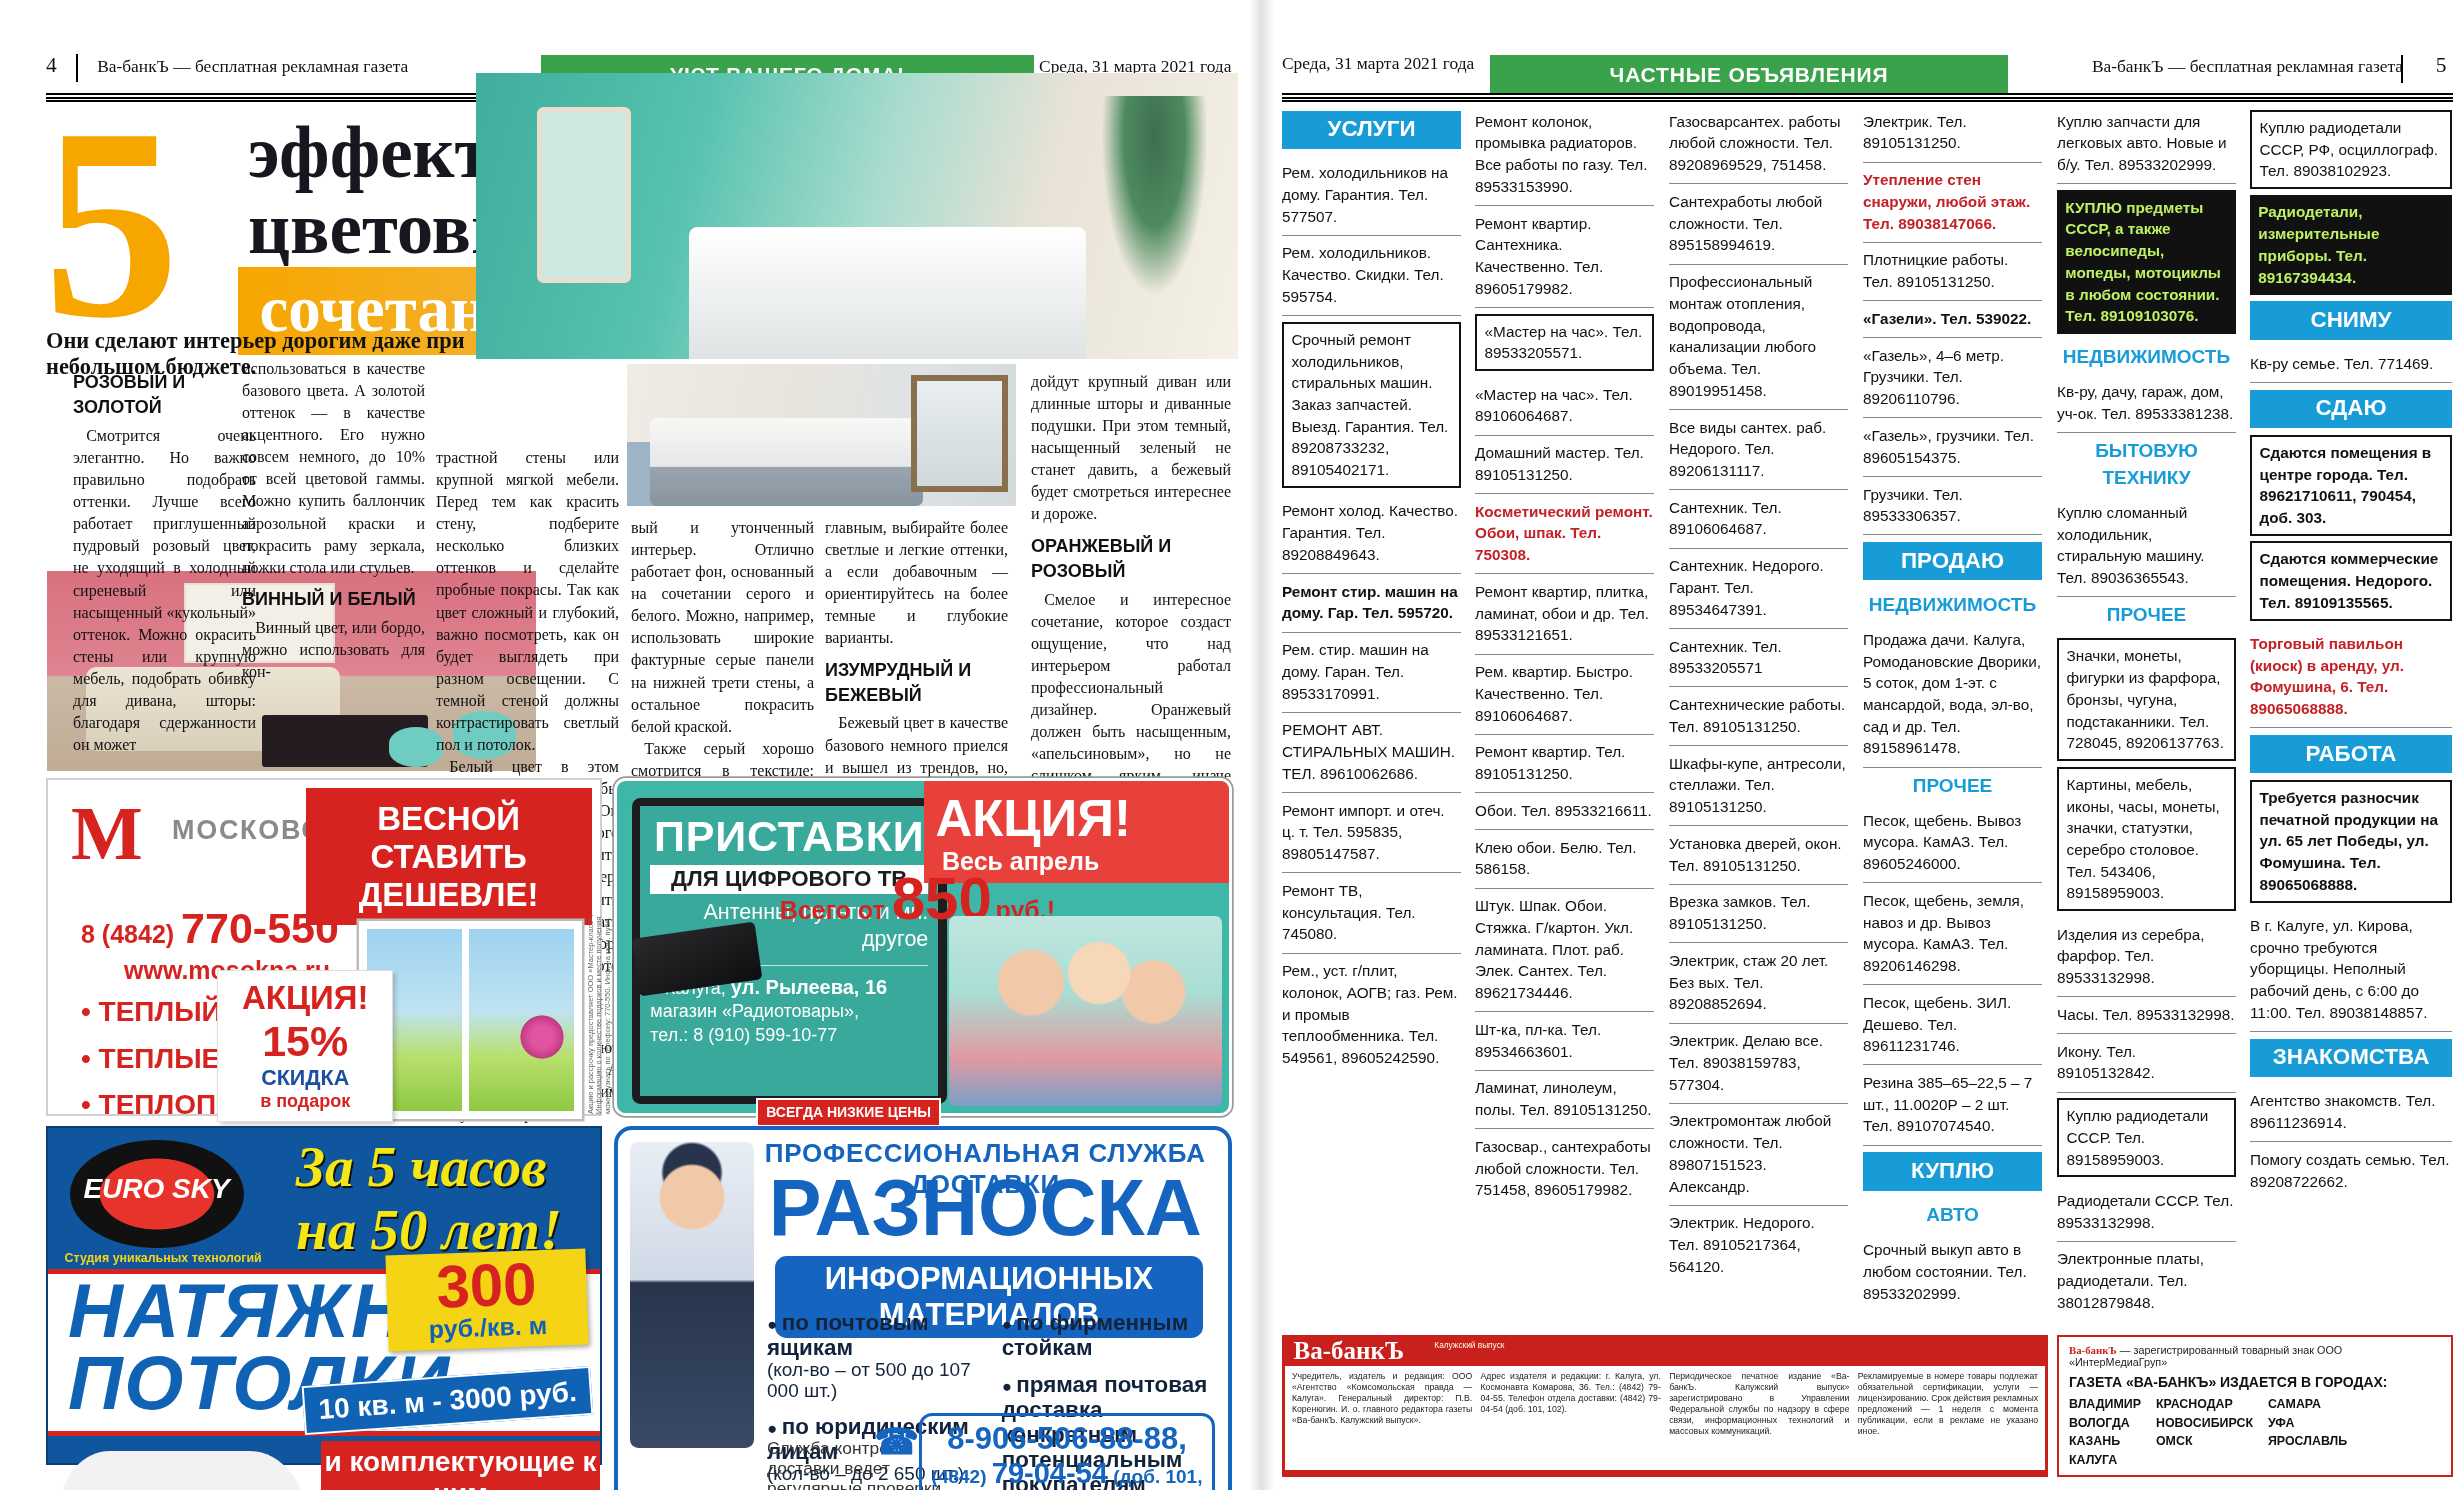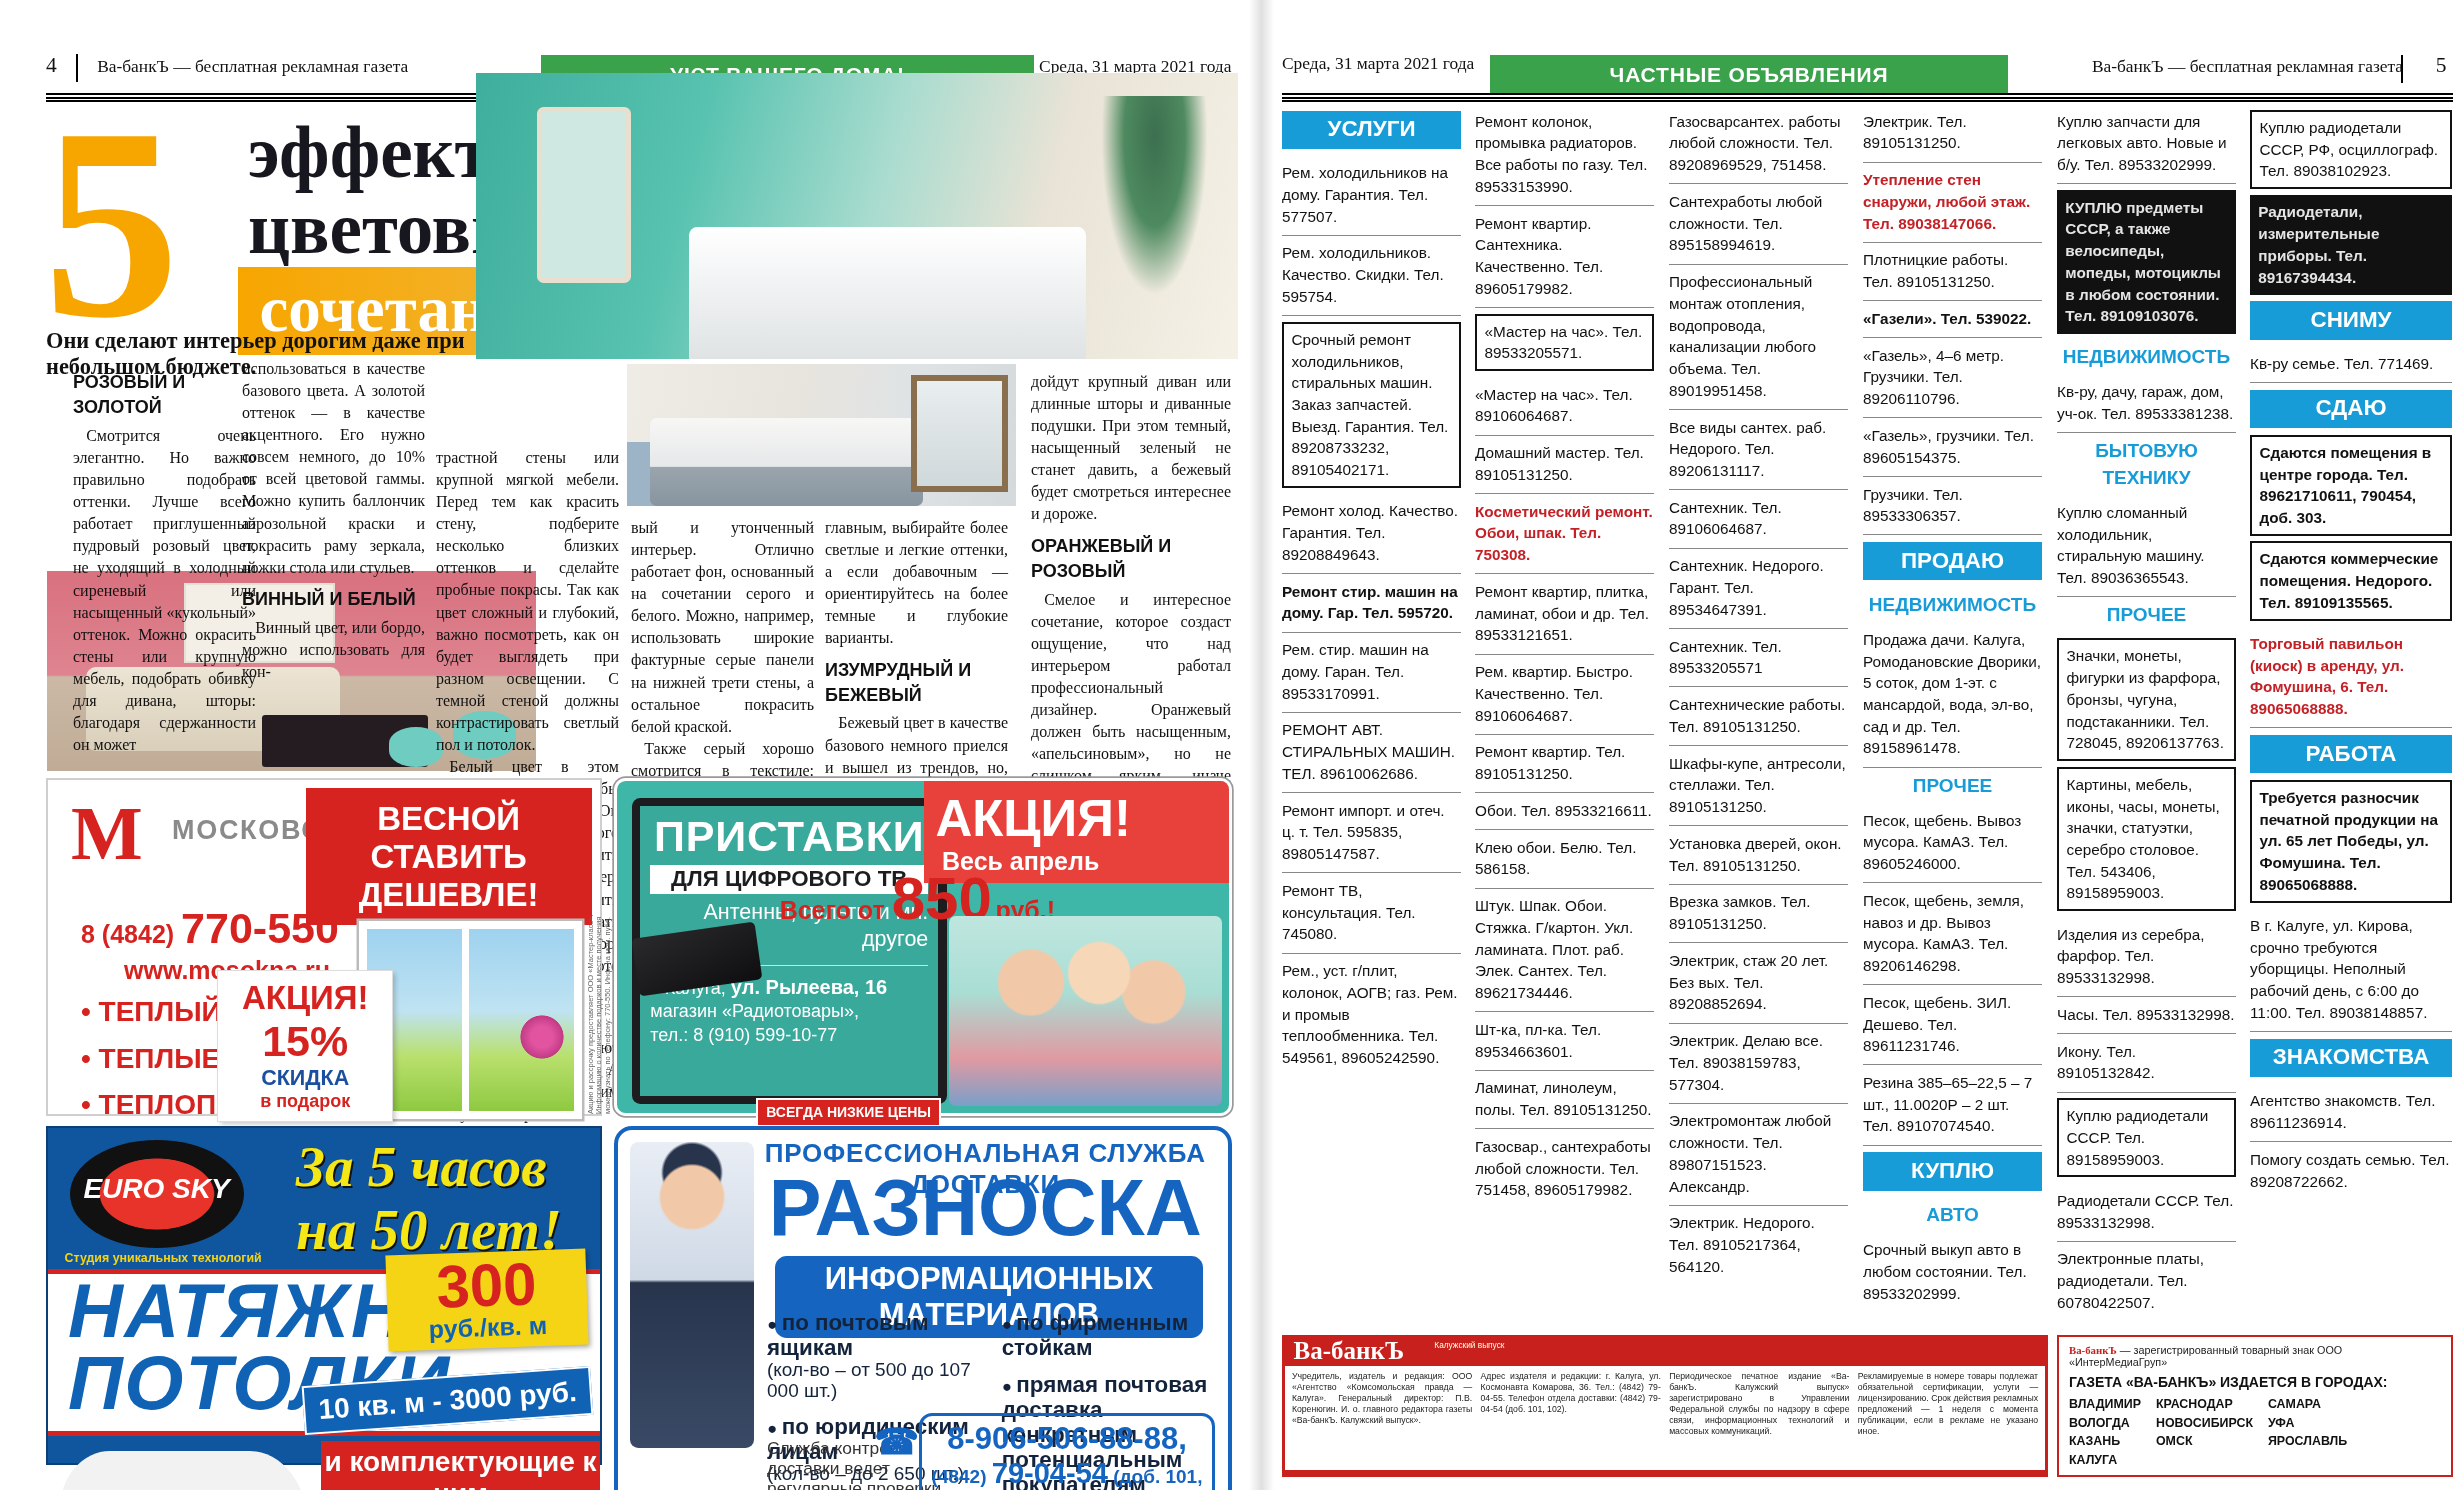--- a/index.html
+++ b/index.html
@@ -113,21 +113,21 @@
   .dl-phone .f2 b{font-size:29px;}
   .dl-phicon{position:absolute;left:-48px;top:5px;font-size:36px;color:#1565c0;}
   
   .cc{position:absolute;width:179px;font-size:15.3px;line-height:1.42;}
   .cc .ad{padding:6.6px 0 7.5px;border-bottom:1.2px solid #888;}
   .cc .ad.nb{border-bottom:none;}
   .cc .head{background:#189cd8;color:#fff;text-align:center;font-weight:bold;font-size:22.4px;padding:2.5px 0 4.1px;margin:6.6px 0;border-bottom:none;}
   .cc .sub{color:#189cd8;text-align:center;font-weight:bold;font-size:19px;padding:5px 0 3.3px;border-bottom:none;}
   .cc .boxed{border:2.5px solid #111;padding:5px 7.5px;margin:5.8px 0;}
   .cc .red{color:#c42127;font-weight:bold;}
-  .cc .blackbox{background:#111;color:#e5e5e5;font-weight:bold;padding:6.6px 8.3px;margin:5.8px 0;border-bottom:none;}
+  .cc .blackbox{background:#111;color:#bef264;font-weight:bold;padding:6.6px 8.3px;margin:5.8px 0;border-bottom:none;}
   .cc .bold{font-weight:bold;}
   
   .imp-left{position:absolute;left:1282px;top:1335px;width:766px;height:142px;background:#c8201d;padding:3.3px;box-sizing:border-box;}
   .imp-head{height:28px;position:relative;}
   .imp-logo{color:#fff;font-family:"Liberation Serif",serif;font-weight:bold;font-size:25px;line-height:26.5px;padding-left:8.3px;}
   .imp-cap{position:absolute;left:149px;top:1.7px;color:#ffd;font-size:8.3px;}
   .imp-body{background:#fff;height:104px;display:flex;gap:8.3px;padding:5px 6.6px;box-sizing:border-box;}
   .imp-col{flex:1;font-size:8.7px;line-height:1.25;color:#222;text-align:justify;}
   .imp-right{position:absolute;left:2057px;top:1335px;width:396px;height:142px;border:2.5px solid #c8201d;box-sizing:border-box;background:#fff;padding:6.6px 10px;}
   .impr-cap{font-size:10.8px;color:#222;}
@@ -399,21 +399,21 @@
       <div class="sub">БЫТОВУЮ ТЕХНИКУ</div>
       <div class="ad">Куплю сломанный холодильник, стиральную машину. Тел. 89036365543.</div>
       <div class="sub">ПРОЧЕЕ</div>
       <div class="ad boxed">Значки, монеты, фигурки из фарфора, бронзы, чугуна, подстаканники. Тел. 728045, 89206137763.</div>
       <div class="ad boxed">Картины, мебель, иконы, часы, монеты, значки, статуэтки, серебро столовое. Тел. 543406, 89158959003.</div>
       <div class="ad">Изделия из серебра, фарфор. Тел. 89533132998.</div>
       <div class="ad">Часы. Тел. 89533132998.</div>
       <div class="ad">Икону. Тел. 89105132842.</div>
       <div class="ad boxed">Куплю радиодетали СССР. Тел. 89158959003.</div>
       <div class="ad">Радиодетали СССР. Тел. 89533132998.</div>
-      <div class="ad nb">Электронные платы, радиодетали. Тел. 60780422507.</div>
+      <div class="ad nb">Электронные платы, радиодетали. Тел. 38012879848.</div>
     </div>
   <div class="cc" style="left:2250px;top:104px;width:202px;">
       <div class="ad boxed">Куплю радиодетали СССР, РФ, осциллограф. Тел. 89038102923.</div>
       <div class="ad blackbox">Радиодетали, измерительные приборы. Тел. 89167394434.</div>
       <div class="head">СНИМУ</div>
       <div class="ad">Кв-ру семье. Тел. 771469.</div>
       <div class="head">СДАЮ</div>
       <div class="ad boxed bold">Сдаются помещения в центре города. Тел. 89621710611, 790454, доб. 303.</div>
       <div class="ad boxed bold">Сдаются коммерческие помещения. Недорого. Тел. 89109135565.</div>
       <div class="ad red">Торговый павильон (киоск) в аренду, ул. Фомушина, 6. Тел. 89065068888.</div>

